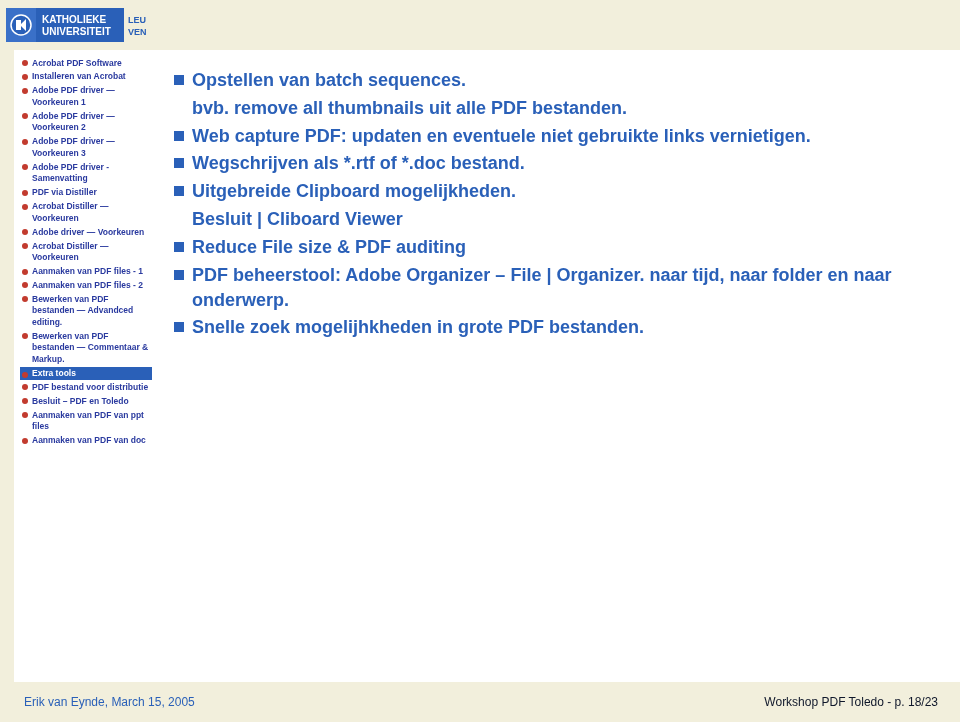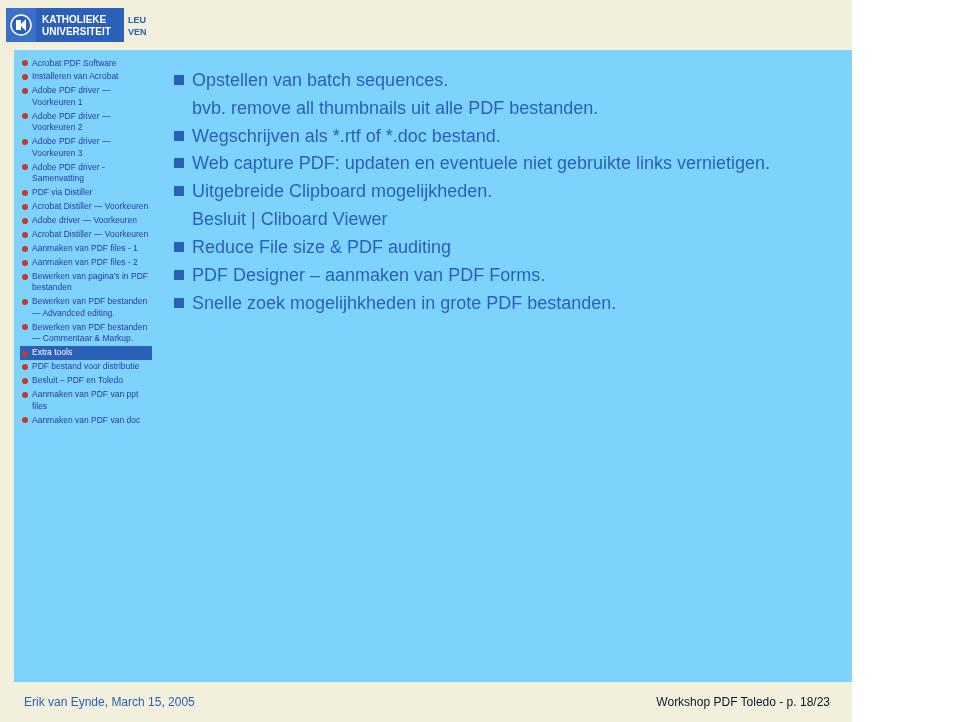--- a/index.html
+++ b/index.html
@@ -1,19 +1,19 @@
 <!DOCTYPE html>
 <html><head>
 <meta charset="utf-8">
 <style>
   * { margin: 0; padding: 0; box-sizing: border-box; }
   html, body { width: 960px; height: 722px; font-family: Arial, Helvetica, sans-serif; background: #fff; overflow: hidden; }
-  .page { position: relative; width: 852px; height: 722px; background: #f2efdc; }
+  .page { position: relative; width: 960px; height: 722px; background: #f2efdc; }
   .logo { position: absolute; top: 0; left: 0; width: 160px; height: 50px; }
-  .content-band { position: absolute; top: 50px; left: 0; right: 0; bottom: 40px; background: #7dd3fc; display: flex; }
+  .content-band { position: absolute; top: 50px; left: 0; right: 0; bottom: 40px; background: #ffffff; display: flex; font-weight: bold; }
   .sidebar { width: 160px; padding: 6px 8px 6px 6px; border-left: 14px solid #f2efdc; font-size: 8.5px; color: #2a3a9f; line-height: 1.35; }
   .sidebar ul { list-style: none; }
   .sidebar li { display: flex; align-items: flex-start; margin: 0.5px 0; padding: 1px 2px; }
   .sidebar li.active { background: #2a60b8; color: #fff; align-items: center; }
   .sidebar .dot { width: 6px; height: 6px; border-radius: 50%; margin-top: 2.5px; margin-right: 4px; flex-shrink: 0; }
   .sidebar .dot.red { background: #c23b2e; }
   .sidebar .label { flex: 1; word-wrap: break-word; }
   .main { flex: 1; padding: 18px 40px 2px 12px; position: relative; }
   .bullets { list-style: none; color: #2a60b8; font-size: 18px; line-height: 1.38; }
   .bullets li { position: relative; padding-left: 20px; margin-bottom: 3px; }
@@ -86,24 +86,20 @@
           <li>
             <span class="dot red"></span>
             <span class="label">Aanmaken van PDF files - 1</span>
           </li>
           <li>
             <span class="dot red"></span>
             <span class="label">Aanmaken van PDF files - 2</span>
           </li>
           <li>
             <span class="dot red"></span>
-            <span class="label">Bewerken van pagina's in PDF bestanden</span>
-          </li>
-          <li>
-            <span class="dot red"></span>
             <span class="label">Bewerken van PDF bestanden — Advandced editing.</span>
           </li>
           <li>
             <span class="dot red"></span>
             <span class="label">Bewerken van PDF bestanden — Commentaar &amp; Markup.</span>
           </li>
           <li class="active">
             <span class="dot red"></span>
             <span class="label">Extra tools</span>
           </li>
@@ -122,26 +118,26 @@
           <li>
             <span class="dot red"></span>
             <span class="label">Aanmaken van PDF van doc</span>
           </li>
         </ul>
     </nav>
     <main class="main">
       <ul class="bullets" id="bullet-list">
           <li>Opstellen van batch sequences.</li>
           <li class="nobox">bvb. remove all thumbnails uit alle PDF bestanden.</li>
+          <li>Web capture PDF: updaten en eventuele niet gebruikte links vernietigen.</li>
           <li>Wegschrijven als *.rtf of *.doc bestand.</li>
-          <li>Web capture PDF: updaten en eventuele niet gebruikte links vernietigen.</li>
           <li>Uitgebreide Clipboard mogelijkheden.</li>
           <li class="nobox">Besluit | Cliboard Viewer</li>
           <li>Reduce File size &amp; PDF auditing</li>
-          <li>PDF Designer – aanmaken van PDF Forms.</li>
+          <li>PDF beheerstool: Adobe Organizer – File | Organizer. naar tijd, naar folder en naar onderwerp.</li>
           <li>Snelle zoek mogelijhkheden in grote PDF bestanden.</li>
         </ul>
     </main>
   </div>
 
   <div class="footer">
     <span class="left">Erik van Eynde, March 15, 2005</span>
     <span class="right">Workshop PDF Toledo - p. 18/23</span>
   </div>
 

